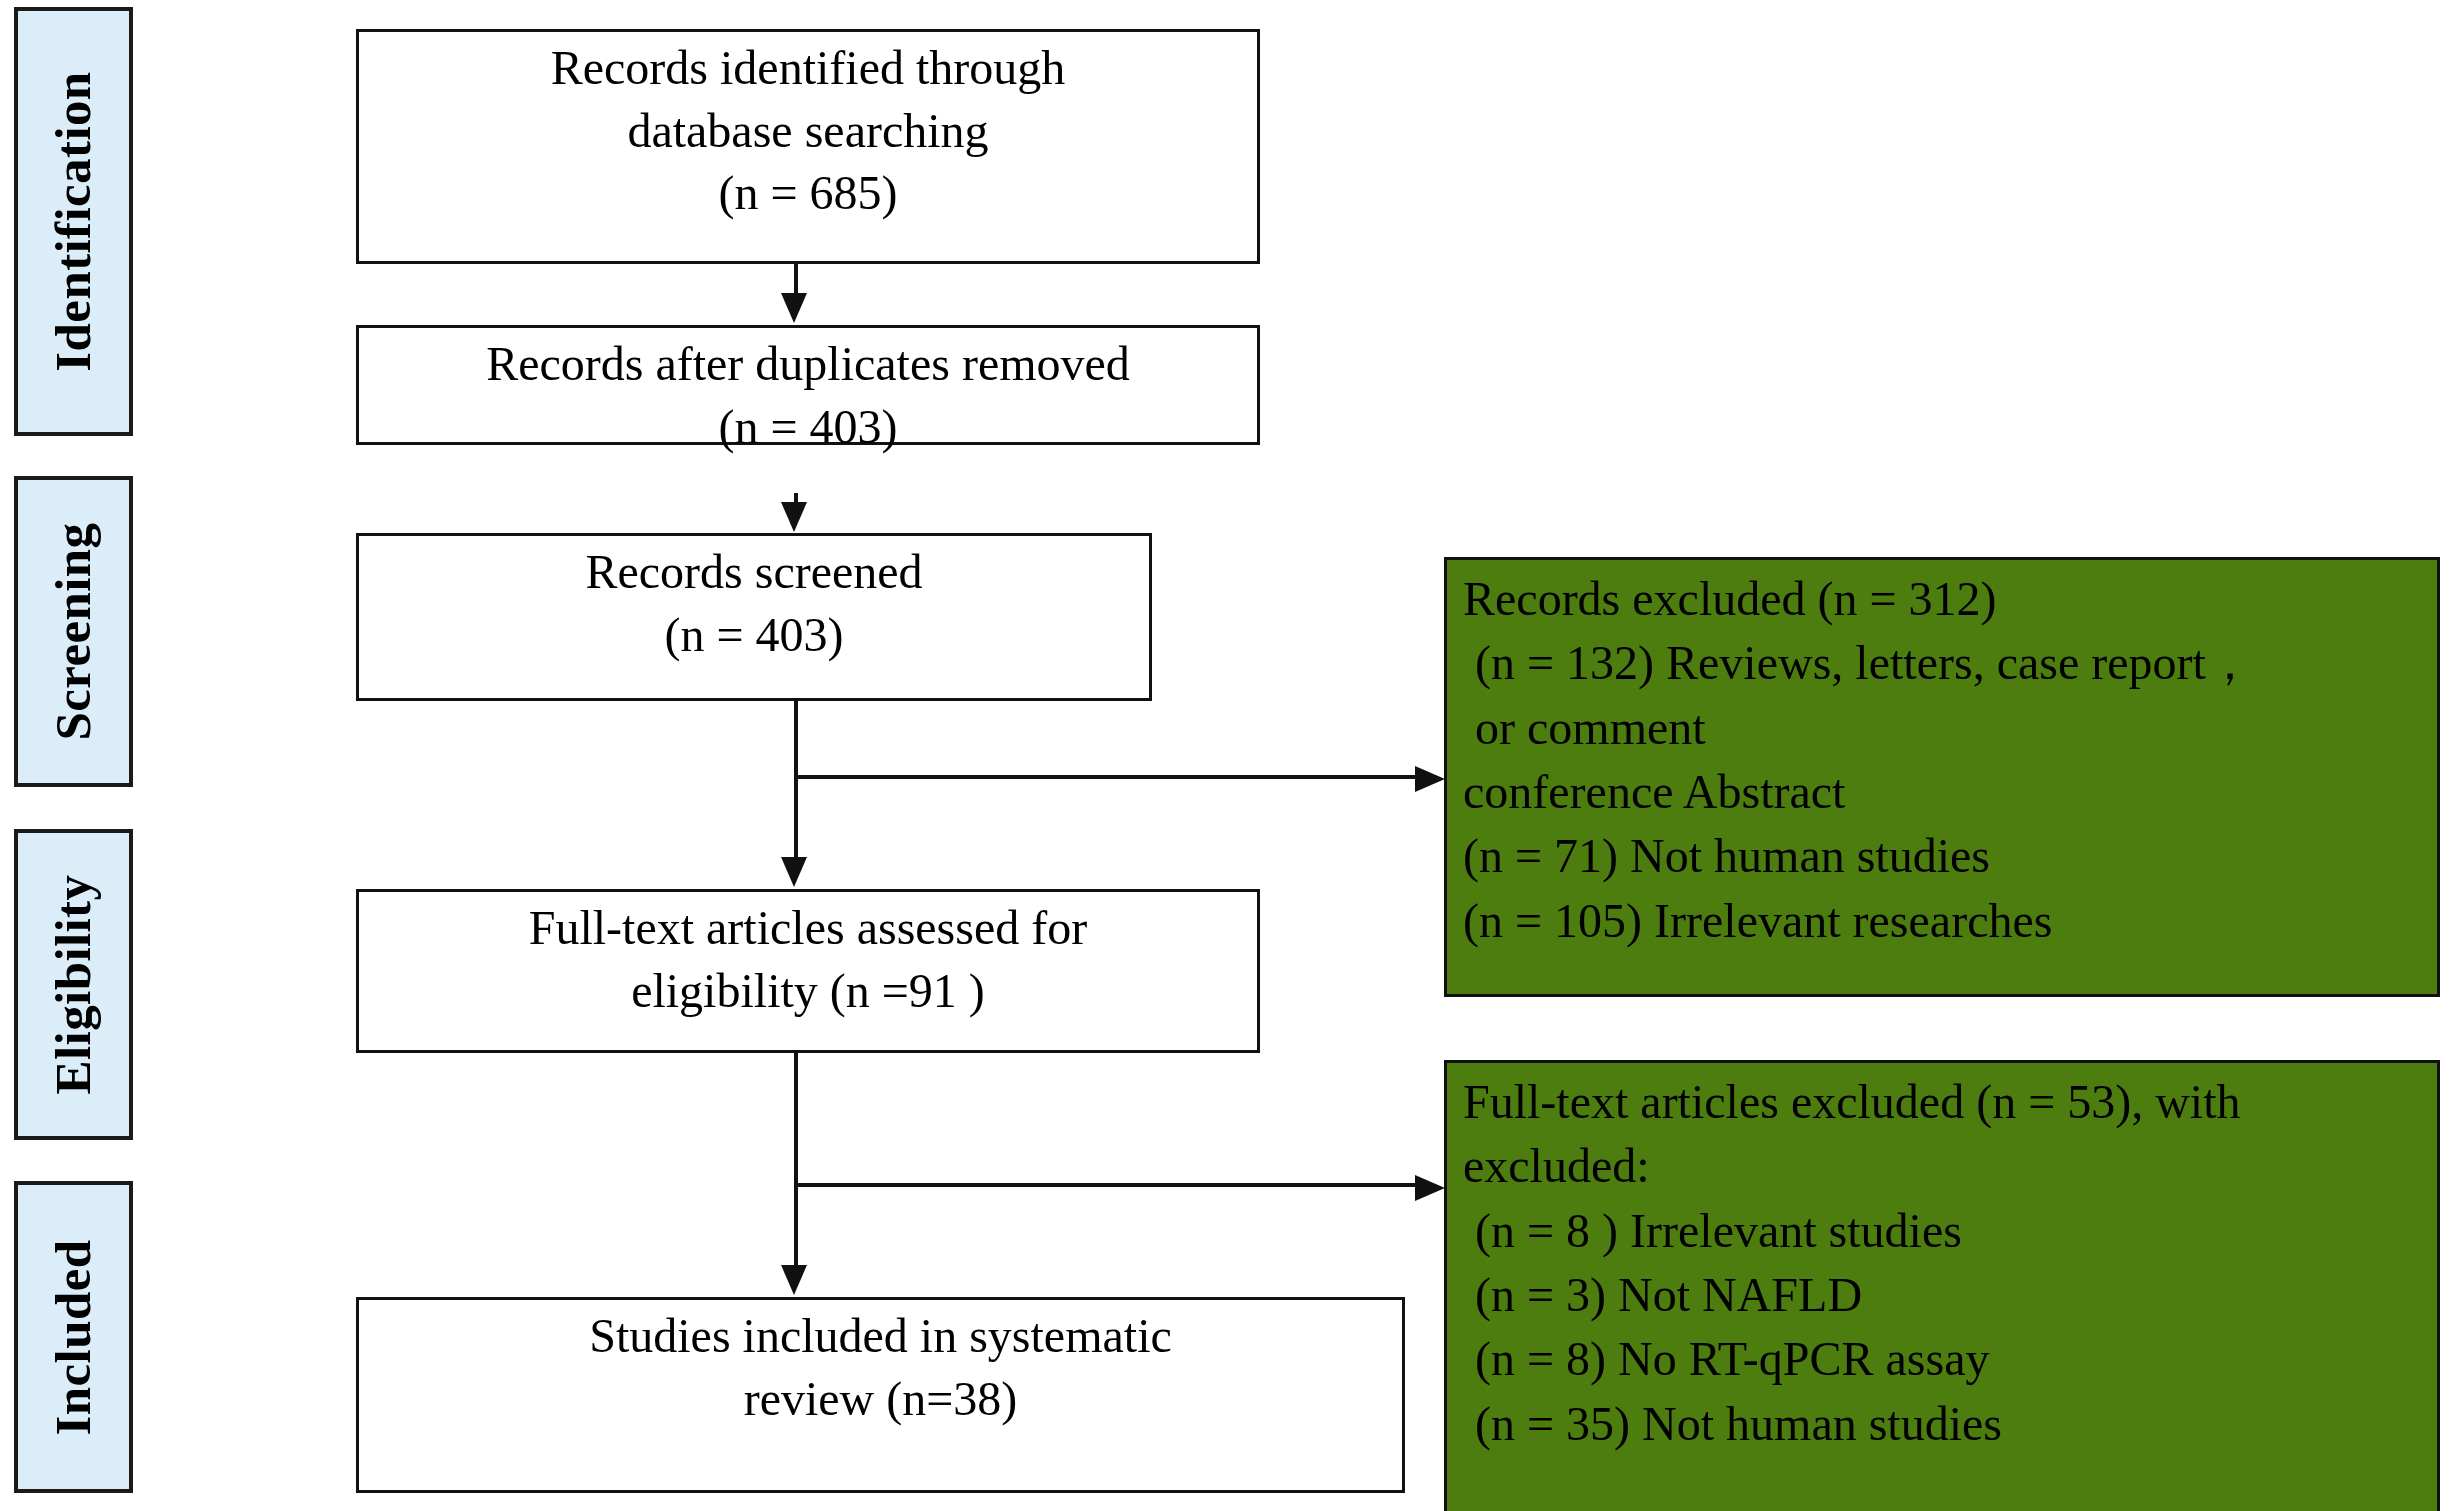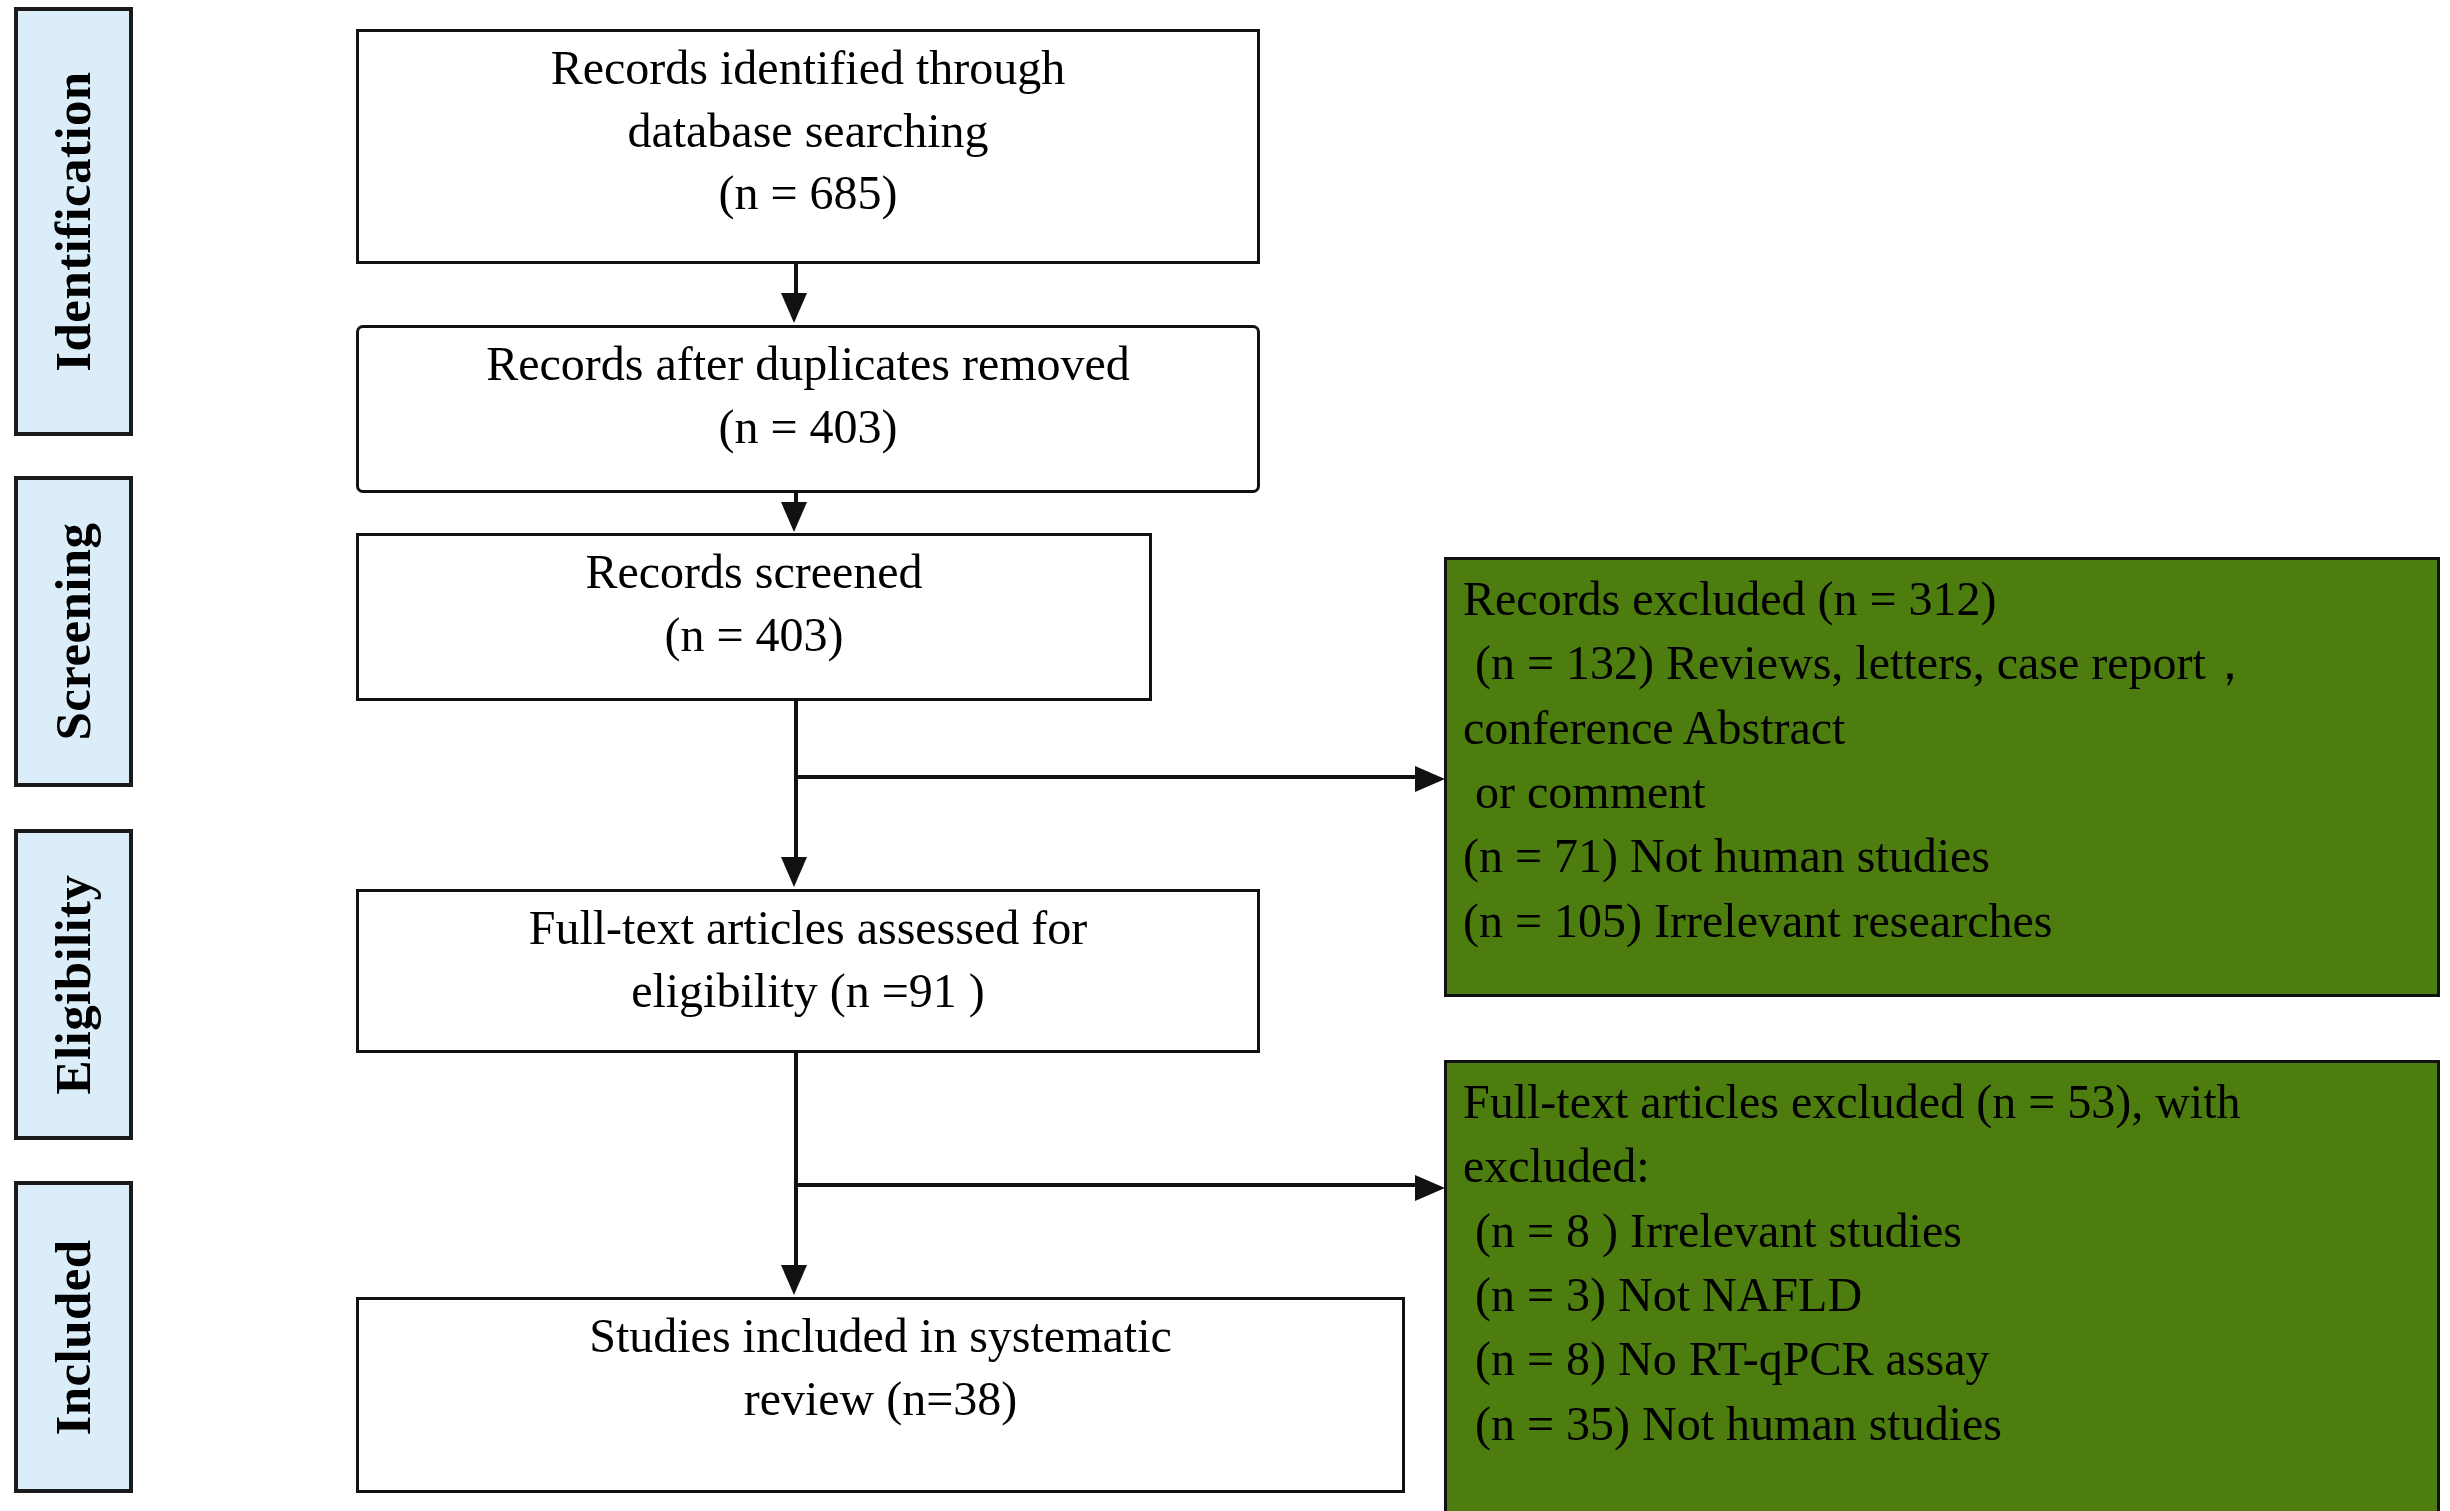--- a/index.html
+++ b/index.html
@@ -123,21 +123,21 @@
   <div class="stage-box" style="left:14px; top:1181px; width:119px; height:312px;">
     <span class="stage-label">Included</span>
   </div>
 
   <div class="flow-box" style="left:356px; top:29px; width:904px; height:235px;">
     <span class="lines">Records identified through
 database searching
 (n = 685)</span>
   </div>
 
-  <div class="flow-box" style="left:356px; top:325px; width:904px; height:168px;border-radius:7px;">
+  <div class="flow-box" style="left:356px; top:325px; width:904px; height:120px;">
     <span class="lines">Records after duplicates removed
 (n = 403)</span>
   </div>
 
   <div class="flow-box" style="left:356px; top:533px; width:796px; height:168px;">
     <span class="lines">Records screened
 (n = 403)</span>
   </div>
 
   <div class="flow-box" style="left:356px; top:889px; width:904px; height:164px;">
@@ -146,22 +146,22 @@
   </div>
 
   <div class="flow-box" style="left:356px; top:1297px; width:1049px; height:196px;">
     <span class="lines">Studies included in systematic
 review (n=38)</span>
   </div>
 
   <div class="excl-box" style="left:1444px; top:557px; width:996px; height:440px;">
     <span class="eline">Records excluded (n = 312)</span>
     <span class="eline"> (n = 132) Reviews, letters, case report，</span>
+    <span class="eline"> or comment</span>
     <span class="eline">conference Abstract</span>
-    <span class="eline"> or comment</span>
     <span class="eline">(n = 71) Not human studies</span>
     <span class="eline">(n = 105) Irrelevant researches</span>
   </div>
 
   <div class="excl-box" style="left:1444px; top:1060px; width:996px; height:476px;">
     <span class="eline">Full-text articles excluded (n = 53), with</span>
     <span class="eline">excluded:</span>
     <span class="eline"> (n = 8 ) Irrelevant studies</span>
     <span class="eline"> (n = 3) Not NAFLD</span>
     <span class="eline"> (n = 8) No RT-qPCR assay</span>

